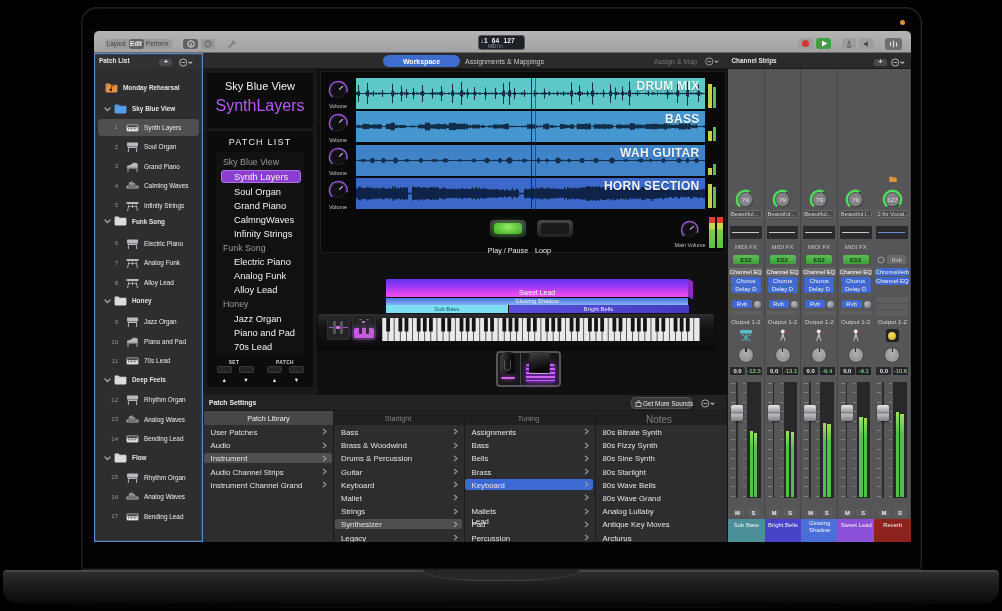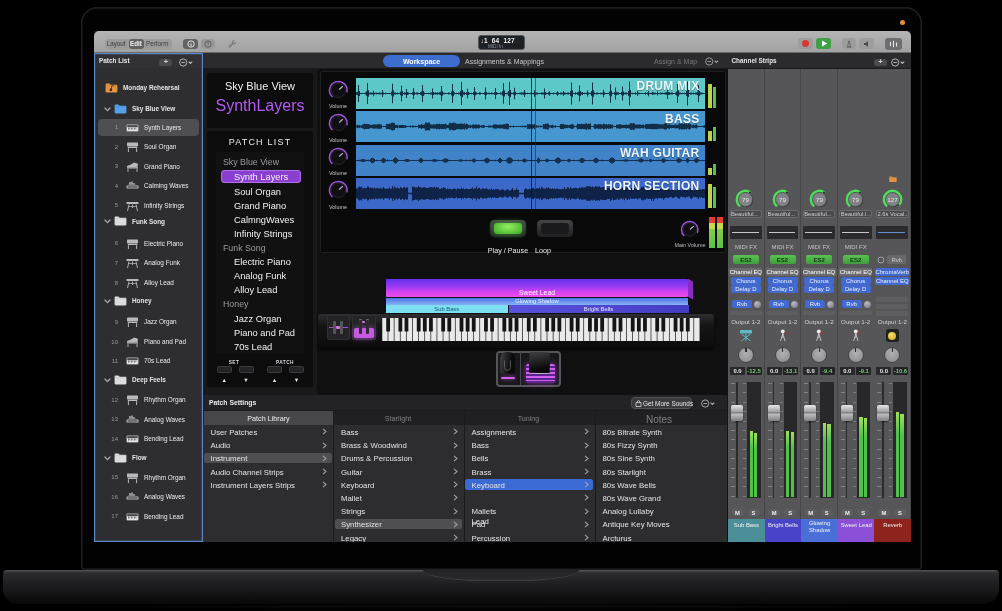--- a/index.html
+++ b/index.html
@@ -633,21 +633,21 @@
       </svg>
       <div class="abs" style="left:110.0px;top:421.6px;width:127.5px;height:10.8px;background:#4f4f52;border-radius:2.5px"></div>
       <div class="abs" style="left:116.5px;top:423.4px;font-size:7.8px;color:#e4e4e6;white-space:nowrap">Instrument</div>
       <svg class="abs" style="left:228.0px;top:423.8px" width="5" height="7" viewBox="0 0 5 7">
         <path d="M1 0.8L4 3.5 1 6.2" stroke="#9fa0a4" stroke-width="1.1" fill="none"></path>
       </svg>
       <div class="abs" style="left:116.5px;top:436.6px;font-size:7.8px;color:#e4e4e6;white-space:nowrap">Audio Channel Strips</div>
       <svg class="abs" style="left:228.0px;top:437.0px" width="5" height="7" viewBox="0 0 5 7">
         <path d="M1 0.8L4 3.5 1 6.2" stroke="#9fa0a4" stroke-width="1.1" fill="none"></path>
       </svg>
-      <div class="abs" style="left:116.5px;top:449.8px;font-size:7.8px;color:#e4e4e6;white-space:nowrap">Instrument Layers Strips</div>
+      <div class="abs" style="left:116.5px;top:449.8px;font-size:7.8px;color:#e4e4e6;white-space:nowrap">Instrument Channel Grand</div>
       <svg class="abs" style="left:228.0px;top:450.2px" width="5" height="7" viewBox="0 0 5 7">
         <path d="M1 0.8L4 3.5 1 6.2" stroke="#9fa0a4" stroke-width="1.1" fill="none"></path>
       </svg>
       <div class="abs" style="left:247px;top:397.0px;font-size:7.8px;color:#e4e4e6;white-space:nowrap">Bass</div>
       <svg class="abs" style="left:358.5px;top:397.4px" width="5" height="7" viewBox="0 0 5 7">
         <path d="M1 0.8L4 3.5 1 6.2" stroke="#9fa0a4" stroke-width="1.1" fill="none"></path>
       </svg>
       <div class="abs" style="left:247px;top:410.2px;font-size:7.8px;color:#e4e4e6;white-space:nowrap">Brass &amp; Woodwind</div>
       <svg class="abs" style="left:358.5px;top:410.6px" width="5" height="7" viewBox="0 0 5 7">
         <path d="M1 0.8L4 3.5 1 6.2" stroke="#9fa0a4" stroke-width="1.1" fill="none"></path>

